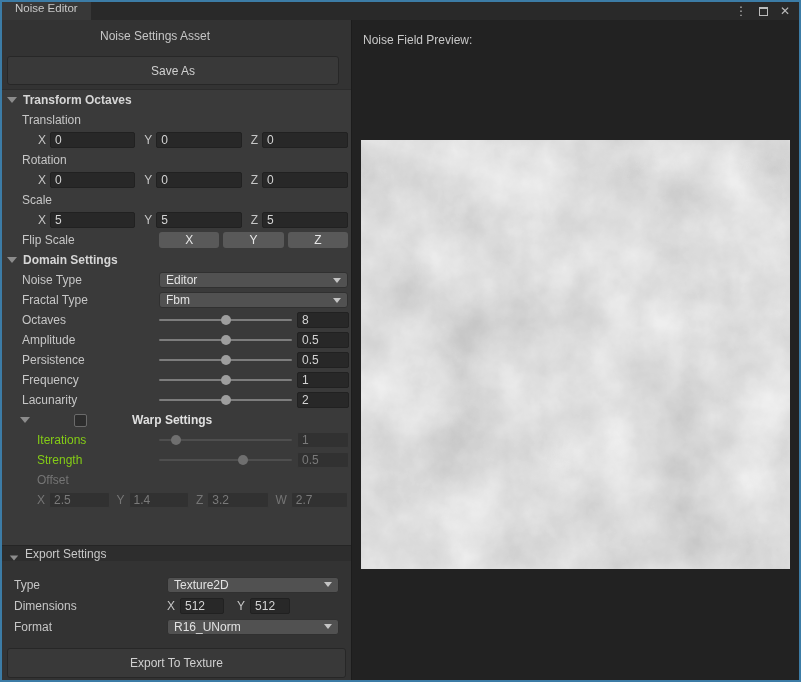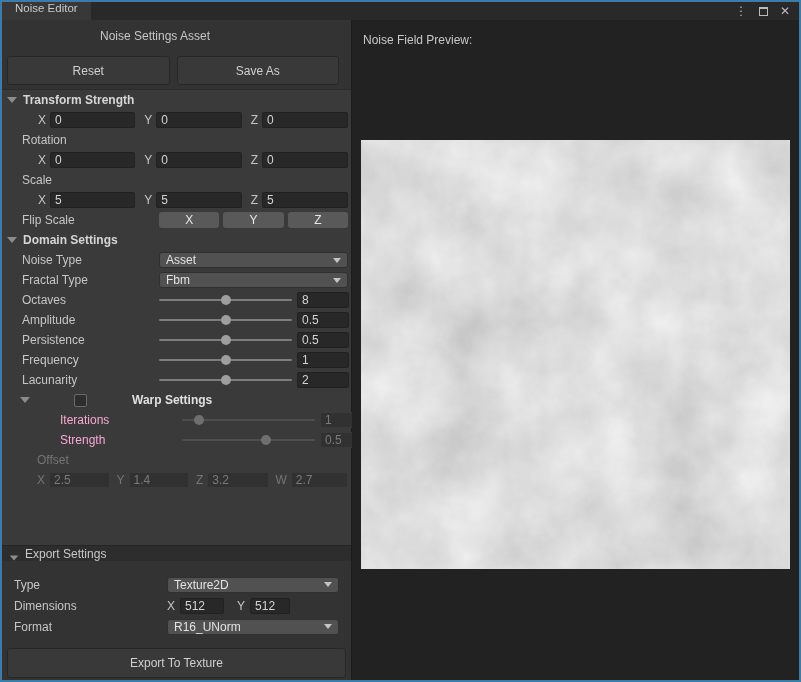--- a/index.html
+++ b/index.html
@@ -64,21 +64,21 @@
                   background:#7d7d7d; border-radius:1px; }
   .slider .thumb{ position:absolute; top:50%; width:10px; height:10px; border-radius:50%;
                   background:#9e9e9e; transform:translate(-50%,-50%); }
   .slval{ width:52px; margin-left:5px; flex:none; }
   
   .warphdr{ padding-left:18px;gap:39px; }
   .checkbox{ width:13px; height:13px; background:#2d2d2d; border:1px solid #6a6a6a;
              border-radius:2px; margin-left:5px; }
   .warphdr .t{ font-weight:bold; color:#e0e0e0; margin-left:6px; }
   .dis .lab, .dis .al{ color:#757575; }
-  .dis .liner .lab{ color:#f9a8d4;margin-left:23px; }
+  .dis .liner .lab{ color:#84cc16; }
   .dis .slider .track{ background:#4e4e4e; }
   .dis .slider .thumb{ background:#6f6f6f; }
   .dis input.fld{ color:#7a7a7a; background:#313131; border-color:#3a3a3a; }
   .warprow{ padding-left:35px; padding-right:3px; }
   .warprow .lab{ width:122px; flex:none; }
   .offsetrow{ padding-left:35px; padding-right:3px; display:flex; gap:7px; }
   
   .exphdr{ height:16px; background:#2d2d2d; border-top:1px solid #252525; display:flex;
            align-items:flex-end; padding-left:7px; }
   .exphdr .tri{ transform:scale(.85); }
@@ -113,32 +113,34 @@
 
   <div class="main">
 
     <div class="left">
 
       <div class="toolbar">
         <div class="assetrow">
           <span class="lab">Noise Settings Asset</span>
         </div>
         <div class="btnrow">
-          <div class="bigbtn">Reset</div>
           <div class="bigbtn">Save As</div>
         </div>
       </div>
 
       <div class="settings">
 
         <div class="row hdr">
           <span class="tri"></span>
-          <span class="t">Transform Strength</span>
-        </div>
-
+          <span class="t">Transform Octaves</span>
+        </div>
+
+        <div class="row sublab">
+          <span class="lab">Translation</span>
+        </div>
         <div class="row xyz">
           <span class="axis">
               <span class="al">X</span>
               <input class="fld" value="0" style="">
             </span>
           <span class="axis">
               <span class="al">Y</span>
               <input class="fld" value="0" style="">
             </span>
           <span class="axis">
@@ -194,21 +196,21 @@
 
         <div class="row hdr">
           <span class="tri"></span>
           <span class="t">Domain Settings</span>
         </div>
 
         <div class="row liner">
           <span class="lab">Noise Type</span>
           <span class="ctrl">
               <span class="dropdown">
-                <span>Asset</span>
+                <span>Editor</span>
                 <span class="arr"></span>
               </span>
             </span>
         </div>
         <div class="row liner">
           <span class="lab">Fractal Type</span>
           <span class="ctrl">
               <span class="dropdown">
                 <span>Fbm</span>
                 <span class="arr"></span>

